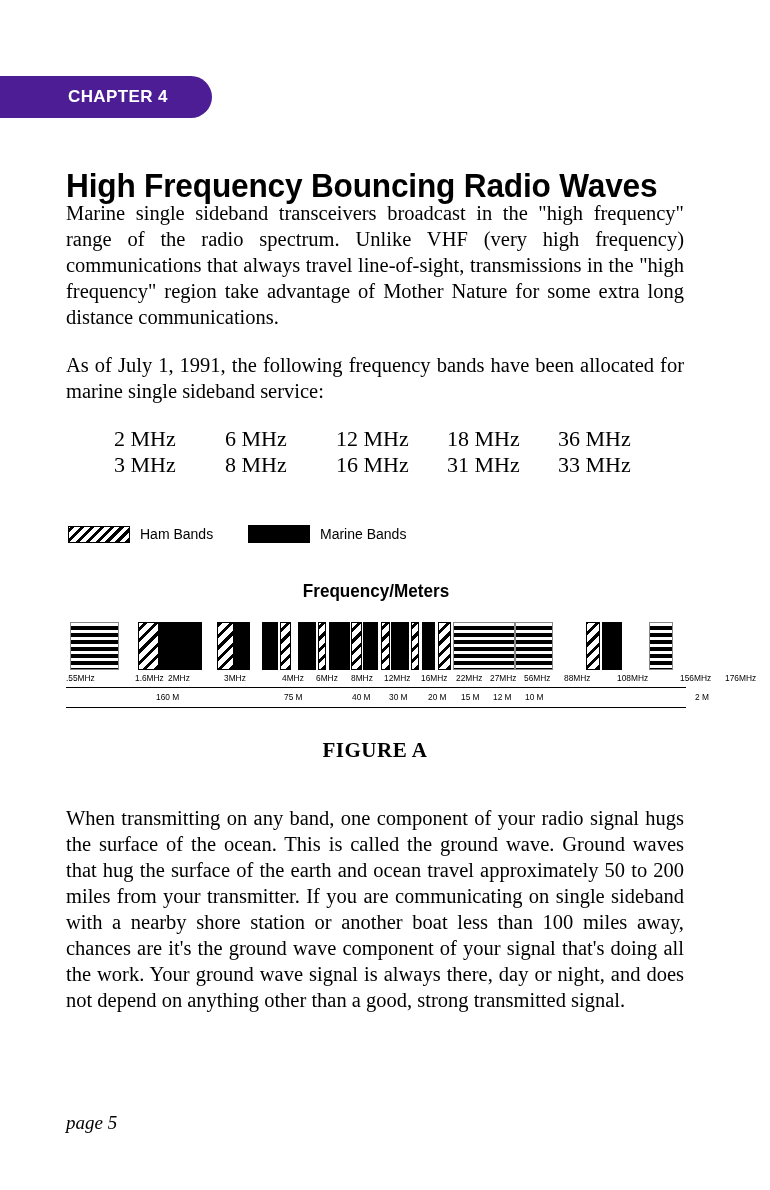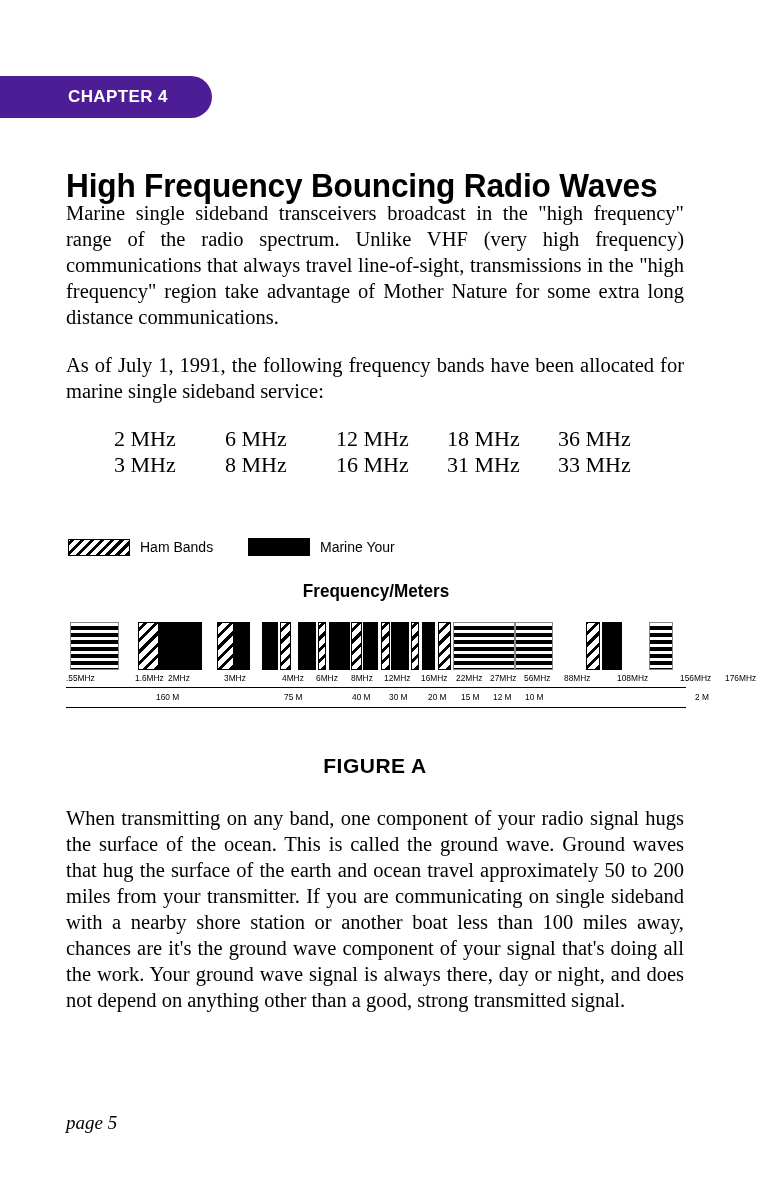--- a/index.html
+++ b/index.html
@@ -80,21 +80,21 @@
     width: 111px;
     text-align: left;
     white-space: nowrap;
   }
   .freq-table td.indent-cell { width: 48px; }
 
   
   .legend {
     position: absolute;
     left: 68px;
-    top: 537px;
+    top: 524px;
     width: 640px;
     height: 22px;
   }
   .legend-item { position: absolute; top: 0; height: 20px; }
   .legend-item.ham { left: 0; }
   .legend-item.marine { left: 180px; }
   .swatch {
     display: inline-block;
     width: 62px;
     height: 17px;
@@ -200,24 +200,24 @@
     font-size: 9.5px;
     white-space: nowrap;
     transform: scaleX(0.88);
     transform-origin: left top;
   }
 
   
   .figure-caption {
     position: absolute;
     left: 66px;
-    top: 754px;
+    top: 738px;
     width: 618px;
     text-align: center;
-    font-family: Liberation Sans, sans-serif;
+    font-family: Liberation Serif, serif;
     font-weight: bold;
     font-size: 21px;
     letter-spacing: 0.5px;
   }
 
   
   .content-bottom {
     position: absolute;
     left: 66px;
     top: 786px;
@@ -265,21 +265,21 @@
       </tr>
     </tbody>
   </table>
 </div>
 
 <div class="legend">
   <div class="legend-item ham">
     <span class="swatch hatch"></span><span class="legend-label">Ham Bands</span>
   </div>
   <div class="legend-item marine">
-    <span class="swatch solid"></span><span class="legend-label">Marine Your</span>
+    <span class="swatch solid"></span><span class="legend-label">Marine Bands</span>
   </div>
 </div>
 
 <div class="chart">
   <div class="chart-title">Frequency/Meters</div>
   <div class="chart-plot" id="chart-plot">
       <div class="band broadcast" style="left: 1.6px; width: 49.6px;"></div>
       <div class="band ham" style="left: 70.4px; width: 20.8px;"></div>
       <div class="band marine" style="left: 91.2px; width: 42.4px;"></div>
       <div class="band ham" style="left: 148.8px; width: 17.6px;"></div>

